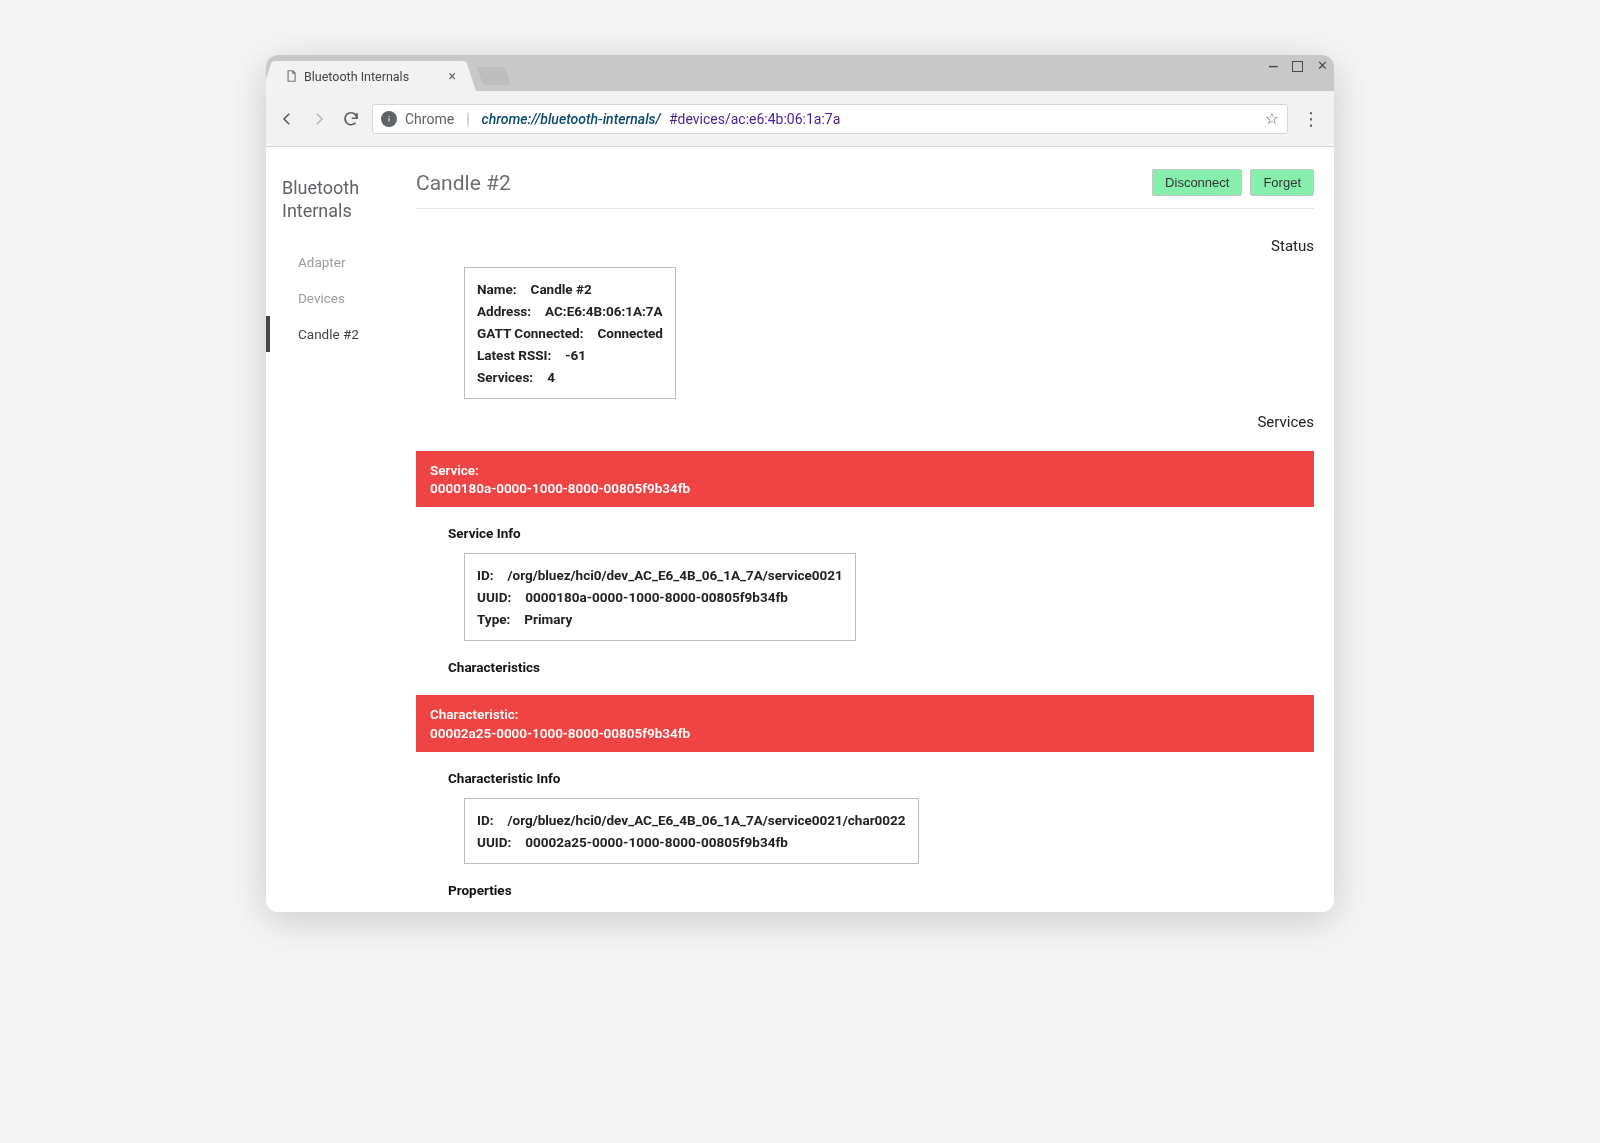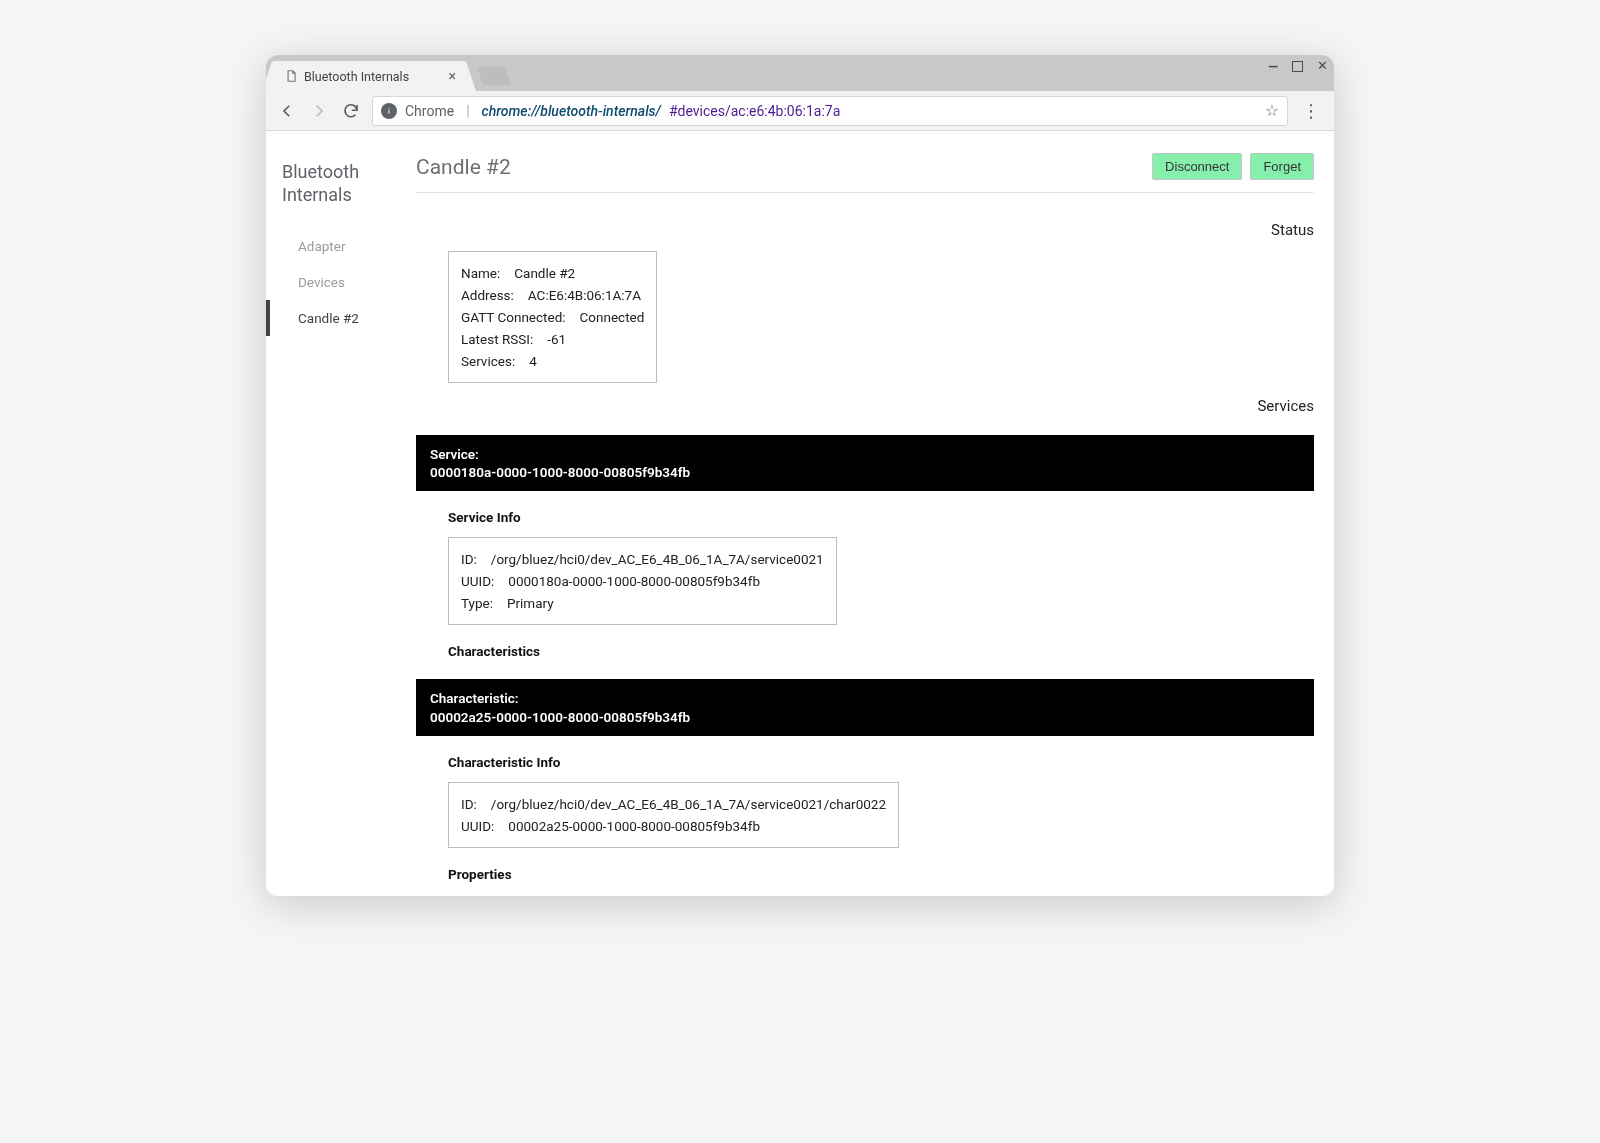--- a/index.html
+++ b/index.html
@@ -66,21 +66,21 @@
     position: absolute; right: 6px; top: 4px; display: flex; gap: 14px; color: #4a4a4a;
   }
   .window-controls span { cursor: pointer; font-size: 13px; }
   .wc-min { font-weight: bold; }
   .wc-max { width: 11px; height: 11px; border: 1.5px solid #4a4a4a; display: inline-block; margin-top: 2px;}
   .wc-close { font-size: 16px; line-height: 13px; }
 
   
   .toolbar {
     background: #f2f2f2;
-    height: 40px;
+    height: 56px;
     display: flex;
     align-items: center;
     gap: 10px;
     padding: 0 10px;
     border-bottom: 1px solid #d7d7d7;
   }
   .nav-btn {
     width: 22px; height: 22px; display: flex; align-items: center; justify-content: center;
     color: #5e5e5e; cursor: pointer;
   }
@@ -132,27 +132,27 @@
   .header-row h1 { color: #6f6f6f; font-weight: 400; font-size: 21px; }
   .header-buttons { display: flex; gap: 8px; }
   .btn {
     background: #86efac; border: 1px solid #c5c5c5; border-radius: 2px; padding: 5px 12px;
     font-size: 13px; color: #343434; cursor: pointer;
   }
 
   .section-label { font-size: 15px; color: #222; margin: 8px 0 6px 22px; text-align: right; }
   .section-sub { font-size: 13.5px; font-weight: 700; margin: 12px 0 6px 32px; color: #111;}
   .info-box {
-    border: 1px solid #bdbdbd; margin-left: 32px; padding: 10px 12px; font-size: 13.5px; color: #222;
-    width: fit-content; max-width: 100%;
+    border: 1px solid #bdbdbd; margin-left: 48px; padding: 10px 12px; font-size: 13.5px; color: #222;
+    width: fit-content; max-width: 100%; font-weight: bold;
   }
   .info-row { display: flex; gap: 14px; padding: 3px 0; }
   .info-label { min-width: 0; white-space: nowrap;}
   .blue-bar {
-    background: #000000; color: #fff; padding: 10px 14px; font-size: 13.5px; font-weight: 600;
+    background: #ef4444; color: #fff; padding: 10px 14px; font-size: 13.5px; font-weight: 600;
     line-height: 1.35; margin-top: 8px;
   }
   .blue-bar .sub { font-weight: 600; }
 </style>
 </head>
 <body>
 
 <div class="window">
 
   <div class="titlebar">

